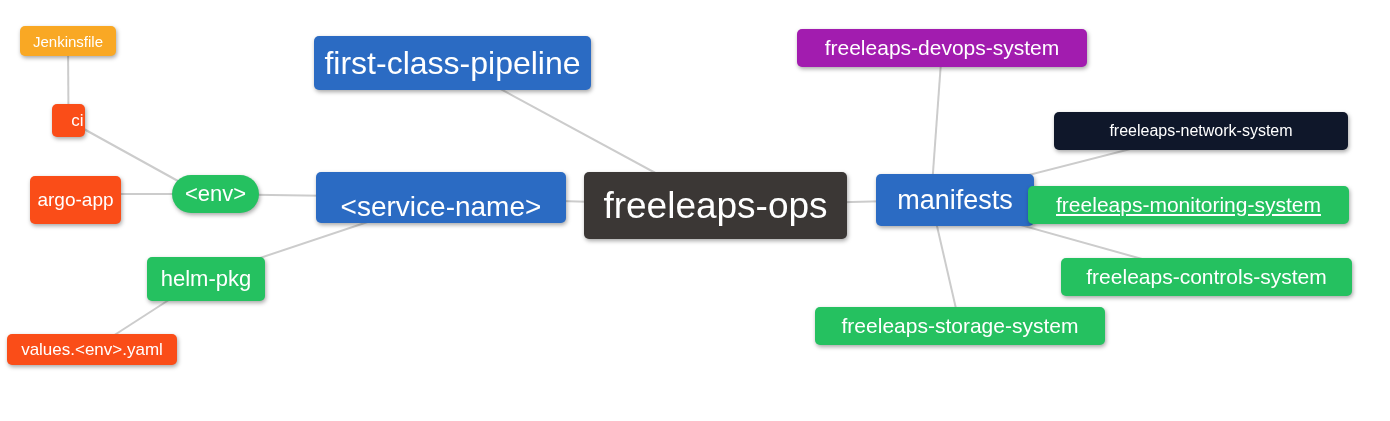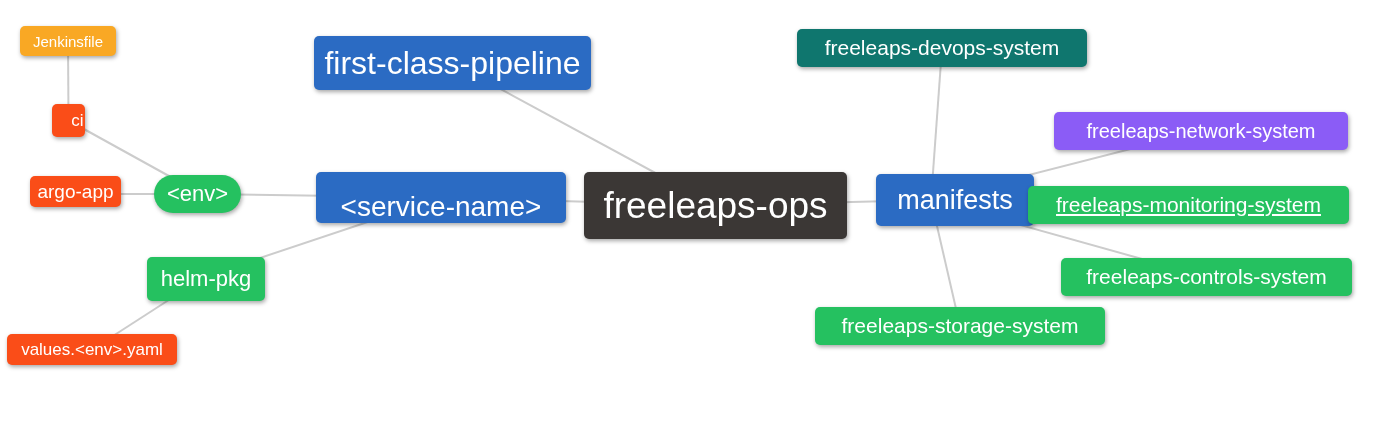--- a/index.html
+++ b/index.html
@@ -61,42 +61,42 @@
       </div>
       <div class="node" style="left: 314px; top: 36px; width: 277px; height: 54px; background: rgb(43, 107, 195); font-size: 32px;">
         <span>first-class-pipeline</span>
       </div>
       <div class="node" style="left: 316px; top: 172px; width: 250px; height: 51px; background: rgb(43, 107, 195); font-size: 28px; align-items: flex-end;">
         <span>&lt;service-name&gt;</span>
       </div>
       <div class="node" style="left: 852px; top: 174px; width: 158px; height: 52px; background: rgb(43, 107, 195); font-size: 27px; margin-left: 24px;">
         <span>manifests</span>
       </div>
-      <div class="node" style="left: 154px; top: 175px; width: 87px; height: 38px; background: rgb(37, 193, 96); font-size: 22px; border-radius: 19px;">
+      <div class="node" style="left: 172px; top: 175px; width: 87px; height: 38px; background: rgb(37, 193, 96); font-size: 22px; border-radius: 19px;">
         <span>&lt;env&gt;</span>
       </div>
       <div class="node" style="left: 147px; top: 257px; width: 118px; height: 44px; background: rgb(37, 193, 96); font-size: 22px;">
         <span>helm-pkg</span>
       </div>
-      <div class="node" style="left: 30px; top: 176px; width: 91px; height: 31px; background: rgb(250, 77, 24); font-size: 19px;">
+      <div class="node" style="left: 30px; top: 176px; width: 91px; height: 48px; background: rgb(250, 77, 24); font-size: 19px;">
         <span>argo-app</span>
       </div>
       <div class="node" style="left: 52px; top: 104px; width: 33px; height: 33px; background: rgb(250, 77, 24); font-size: 17px; padding-left: 24px;">
         <span>ci</span>
       </div>
       <div class="node" style="left: 20px; top: 26px; width: 96px; height: 30px; background: rgb(249, 168, 36); font-size: 15px;">
         <span>Jenkinsfile</span>
       </div>
       <div class="node" style="left: 7px; top: 334px; width: 170px; height: 31px; background: rgb(250, 77, 24); font-size: 17px;">
         <span>values.&lt;env&gt;.yaml</span>
       </div>
-      <div class="node" style="left: 797px; top: 29px; width: 290px; height: 38px; background: #0f766e; font-size: 21px;">
+      <div class="node" style="left: 797px; top: 29px; width: 290px; height: 38px; background: #a21caf; font-size: 21px;">
         <span>freeleaps-devops-system</span>
       </div>
-      <div class="node" style="left: 1054px; top: 112px; width: 294px; height: 38px; background: #8b5cf6; font-size: 20px;">
+      <div class="node" style="left: 1054px; top: 112px; width: 294px; height: 38px; background: #0f172a; font-size: 16px;">
         <span>freeleaps-network-system</span>
       </div>
       <div class="node" style="left: 1028px; top: 186px; width: 321px; height: 38px; background: rgb(37, 193, 96); font-size: 21px; text-decoration: underline;">
         <span>freeleaps-monitoring-system</span>
       </div>
       <div class="node" style="left: 1061px; top: 258px; width: 291px; height: 38px; background: rgb(37, 193, 96); font-size: 21px;">
         <span>freeleaps-controls-system</span>
       </div>
       <div class="node" style="left: 815px; top: 307px; width: 290px; height: 38px; background: rgb(37, 193, 96); font-size: 21px;">
         <span>freeleaps-storage-system</span>

